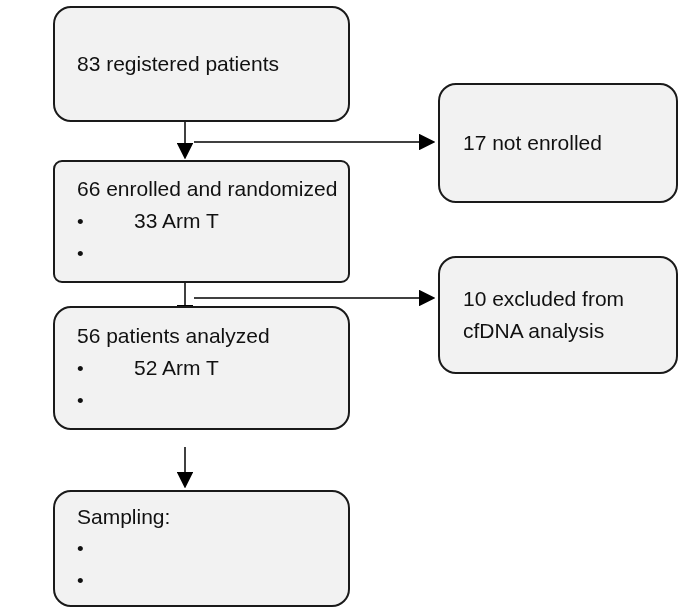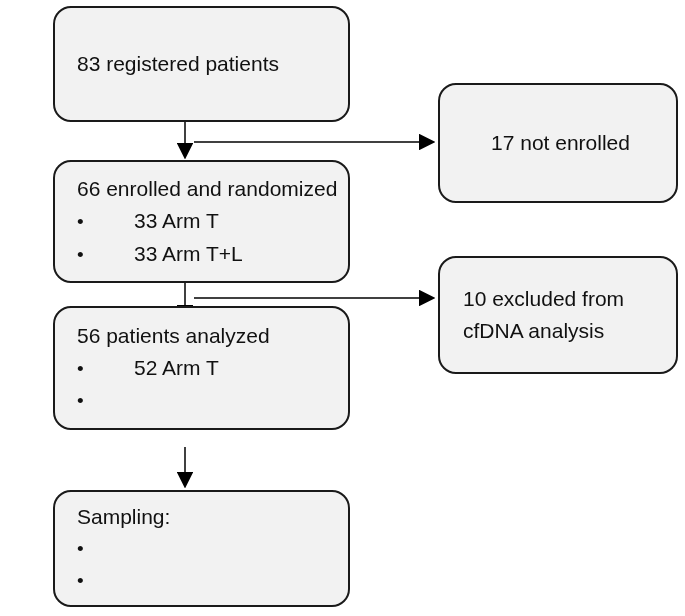--- a/index.html
+++ b/index.html
@@ -40,24 +40,23 @@
   .left-col {
     left: 5px;
     width: 297px;
     padding: 0 12px 0 22px;
     margin-left: 48px;
   }
   .right-col {
     left: 438px;
     width: 240px;
     padding: 0 18px 0 23px;
-    align-items: center;
   }
   .box-registered  { top: 6px;   height: 116px; }
-  .box-enrolled    { top: 160px; height: 123px; }
+  .box-enrolled    { top: 160px; height: 123px; border-radius: 9px; }
   .box-analyzed    { top: 306px; height: 124px; }
   .box-sampling    { top: 490px; height: 117px; }
   .box-notenrolled { top: 83px;  height: 120px; }
   .box-excluded    { top: 256px; height: 118px; }
   .title {
     white-space: nowrap;
   }
   .right-col .title {
     white-space: normal;
   }
@@ -101,21 +100,20 @@
   </div>
 
   <div class="box left-col box-enrolled">
     <div class="title">66 enrolled and randomized</div>
     <div class="bullet-row">
       <span class="bullet-glyph">•</span>
       <span class="bullet-text">33 Arm T</span>
     </div>
     <div class="bullet-row">
       <span class="bullet-glyph">•</span>
-      <span class="bullet-text">33 Arm T+L</span>
     </div>
   </div>
 
   <div class="box right-col box-excluded">
     <div class="title">10 excluded from cfDNA analysis</div>
   </div>
 
   <div class="box left-col box-analyzed">
     <div class="title">56 patients analyzed</div>
     <div class="bullet-row">

